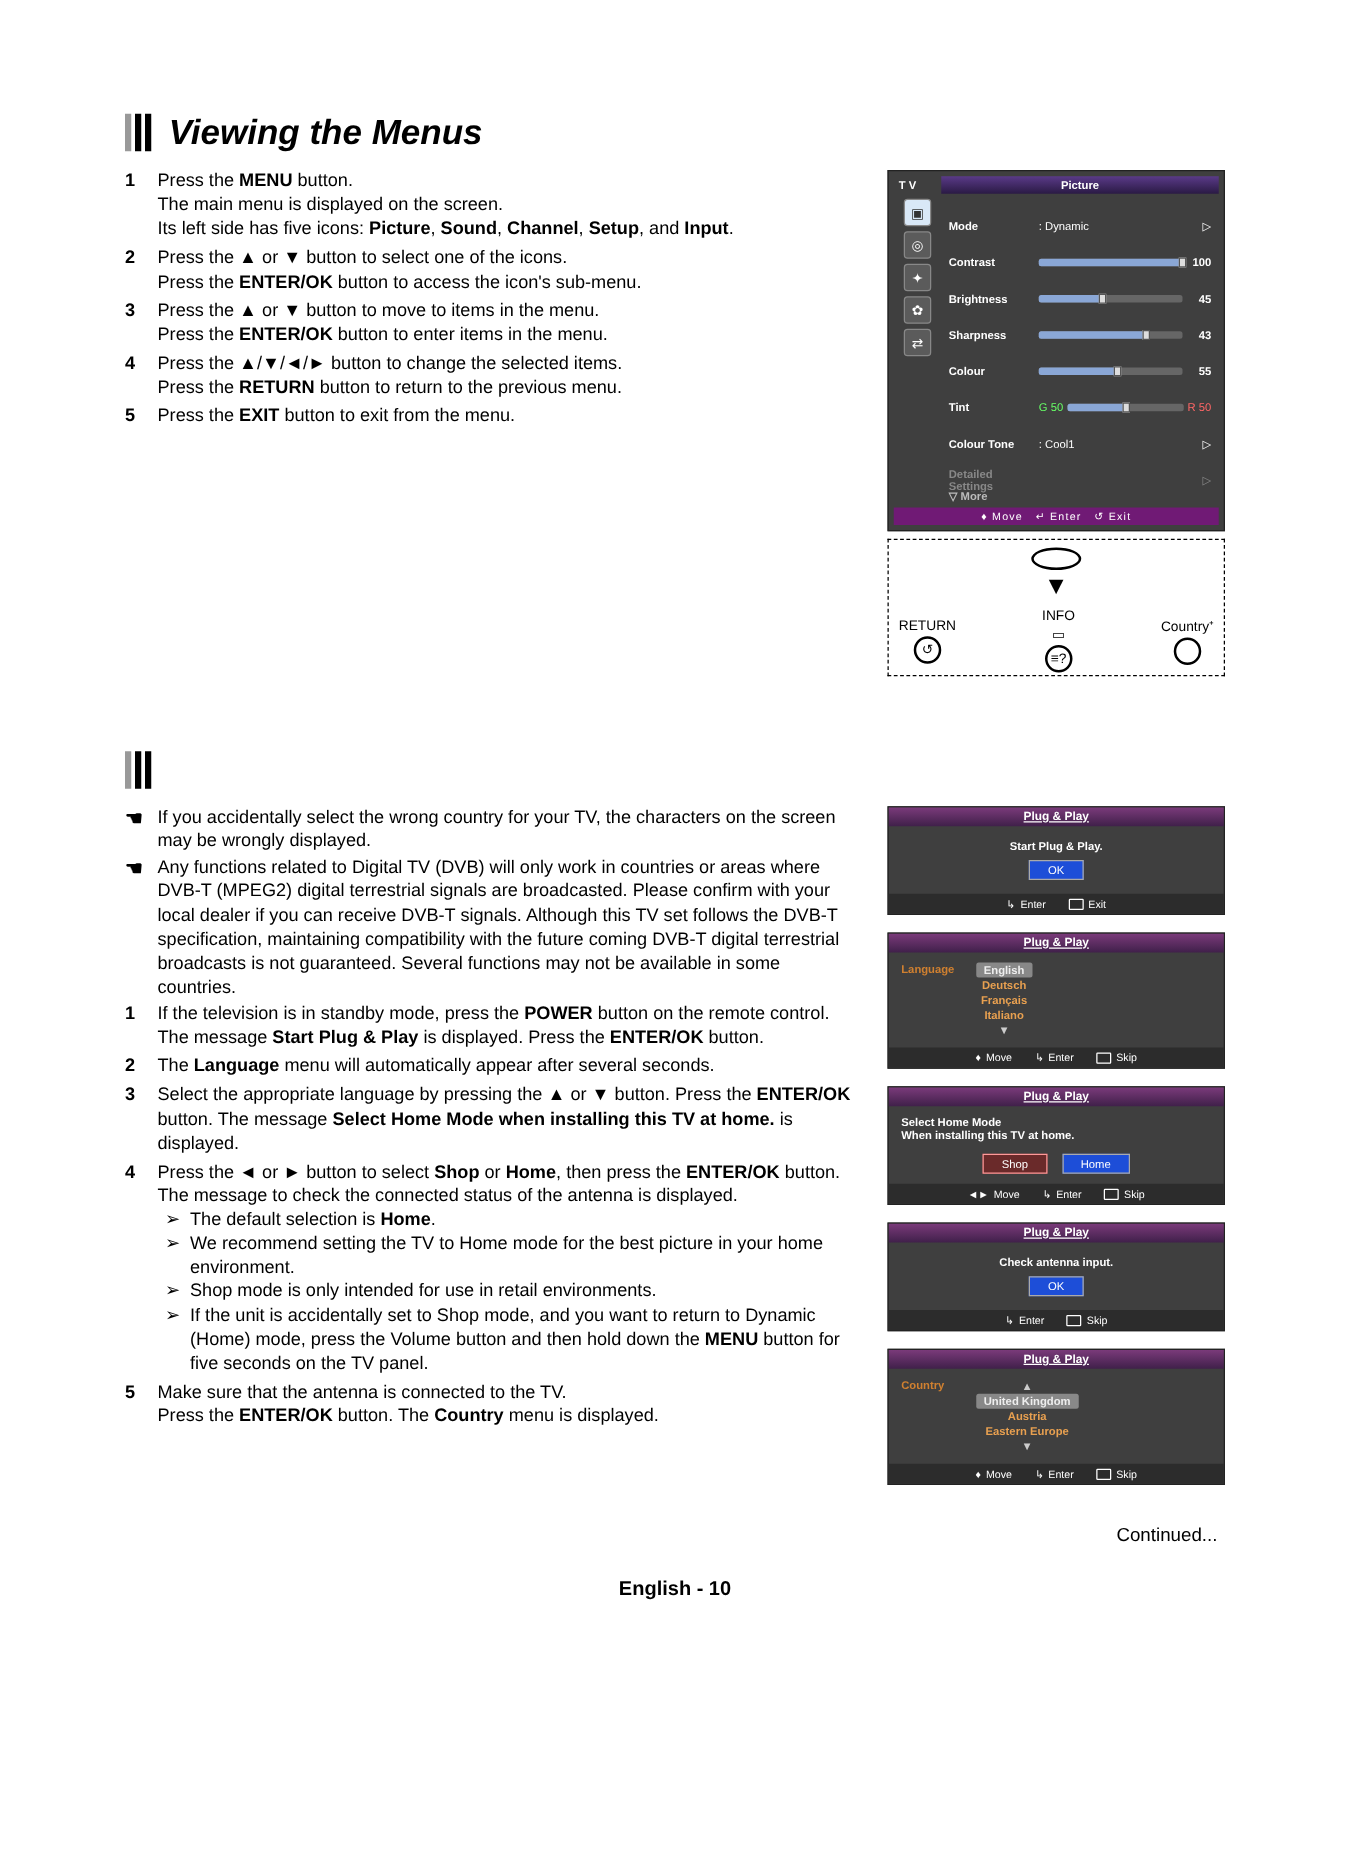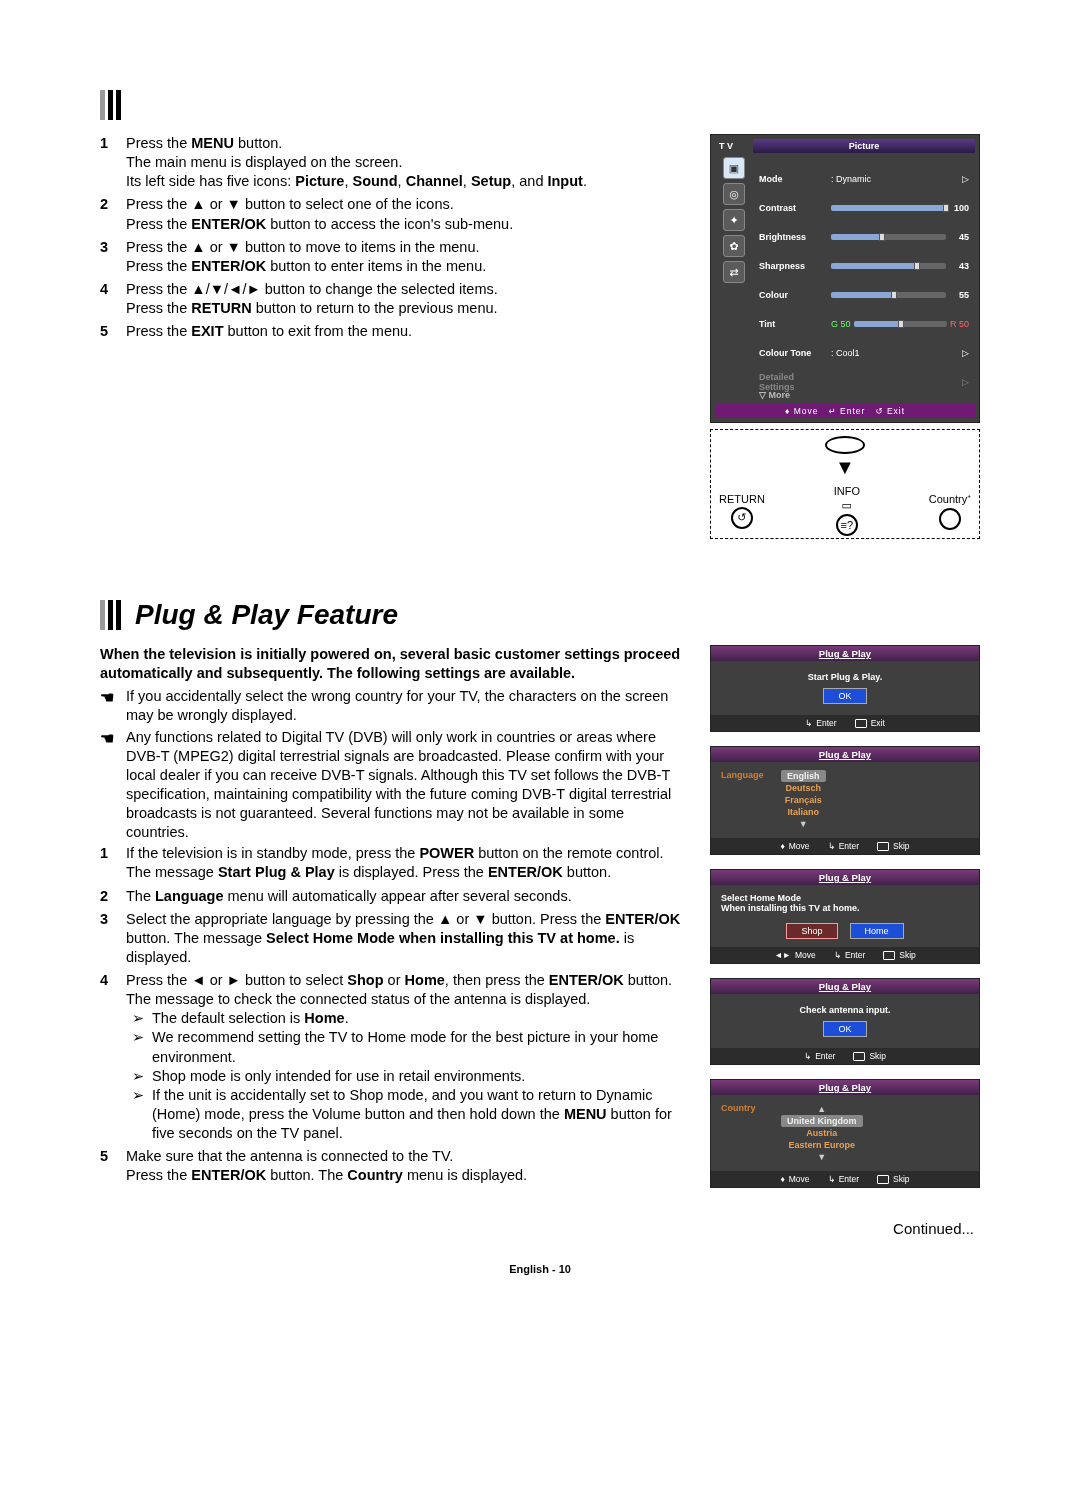--- a/index.html
+++ b/index.html
@@ -40,21 +40,21 @@
   ol.steps > li .txt { flex: 1; }
   .note { display: flex; margin-bottom: 2px; }
   .note .mark { width: 26px; flex:none; font-weight:bold; font-size:16px;}
   .note .txt { flex:1; }
   .sub { display:flex; }
   .sub .arrow { width:26px; flex:none; padding-left:6px;}
   .sub .txt { flex:1; }
   .intro { font-weight:bold; margin-bottom:4px; }
   .section2 { margin-top: 60px; }
   .continued { text-align:right; font-size:15px; margin-top:18px; padding-right:6px;}
-  .footer { text-align:center; font-size:11px; font-weight:bold; margin-top:26px;}
+  .footer { text-align:center; font-size:16px; font-weight:bold; margin-top:26px;}
   
   .menu-box, .remote-box, .osd {
     background:#3f3f3f;
     color:#fff;
     font-size:9px;
     border:1px solid #222;
   }
   .menu-box { width:100%; padding:4px; }
   .menu-header { display:flex; }
   .menu-tv { width:38px; padding:2px 4px; font-weight:bold; }
@@ -113,20 +113,21 @@
 </style>
 </head>
 <body>
 
 <div class="section-title">
   <div class="title-bars">
       <span></span>
       <span></span>
       <span></span>
     </div>
+  <h1>Viewing the Menus</h1>
 </div>
 
 <div class="content-row">
   <div class="left-col">
     <ol class="steps" id="s1steps">
         <li>
           <span class="num">1</span>
           <span class="txt">Press the <b>MENU</b> button.<br>The main menu is displayed on the screen.<br>Its left side has five icons: <b>Picture</b>, <b>Sound</b>, <b>Channel</b>, <b>Setup</b>, and <b>Input</b>.</span>
         </li>
         <li>
@@ -259,25 +260,23 @@
   </div>
 </div>
 
 <div class="section2">
   <div class="section-title">
     <div class="title-bars">
         <span></span>
         <span></span>
         <span></span>
       </div>
-    <h1>Plug &amp; Play Feature</h1>
   </div>
   <div class="content-row">
     <div class="left-col">
-      <p class="intro">When the television is initially powered on, several basic customer settings proceed automatically and subsequently. The following settings are available.</p>
       <div id="notes">
           <div class="note">
             <span class="mark">☚</span>
             <span class="txt">If you accidentally select the wrong country for your TV, the characters on the screen may be wrongly displayed.</span>
           </div>
           <div class="note">
             <span class="mark">☚</span>
             <span class="txt">Any functions related to Digital TV (DVB) will only work in countries or areas where DVB-T (MPEG2) digital terrestrial signals are broadcasted. Please confirm with your local dealer if you can receive DVB-T signals. Although this TV set follows the DVB-T specification, maintaining compatibility with the future coming DVB-T digital terrestrial broadcasts is not guaranteed. Several functions may not be available in some countries.</span>
           </div>
         </div>

